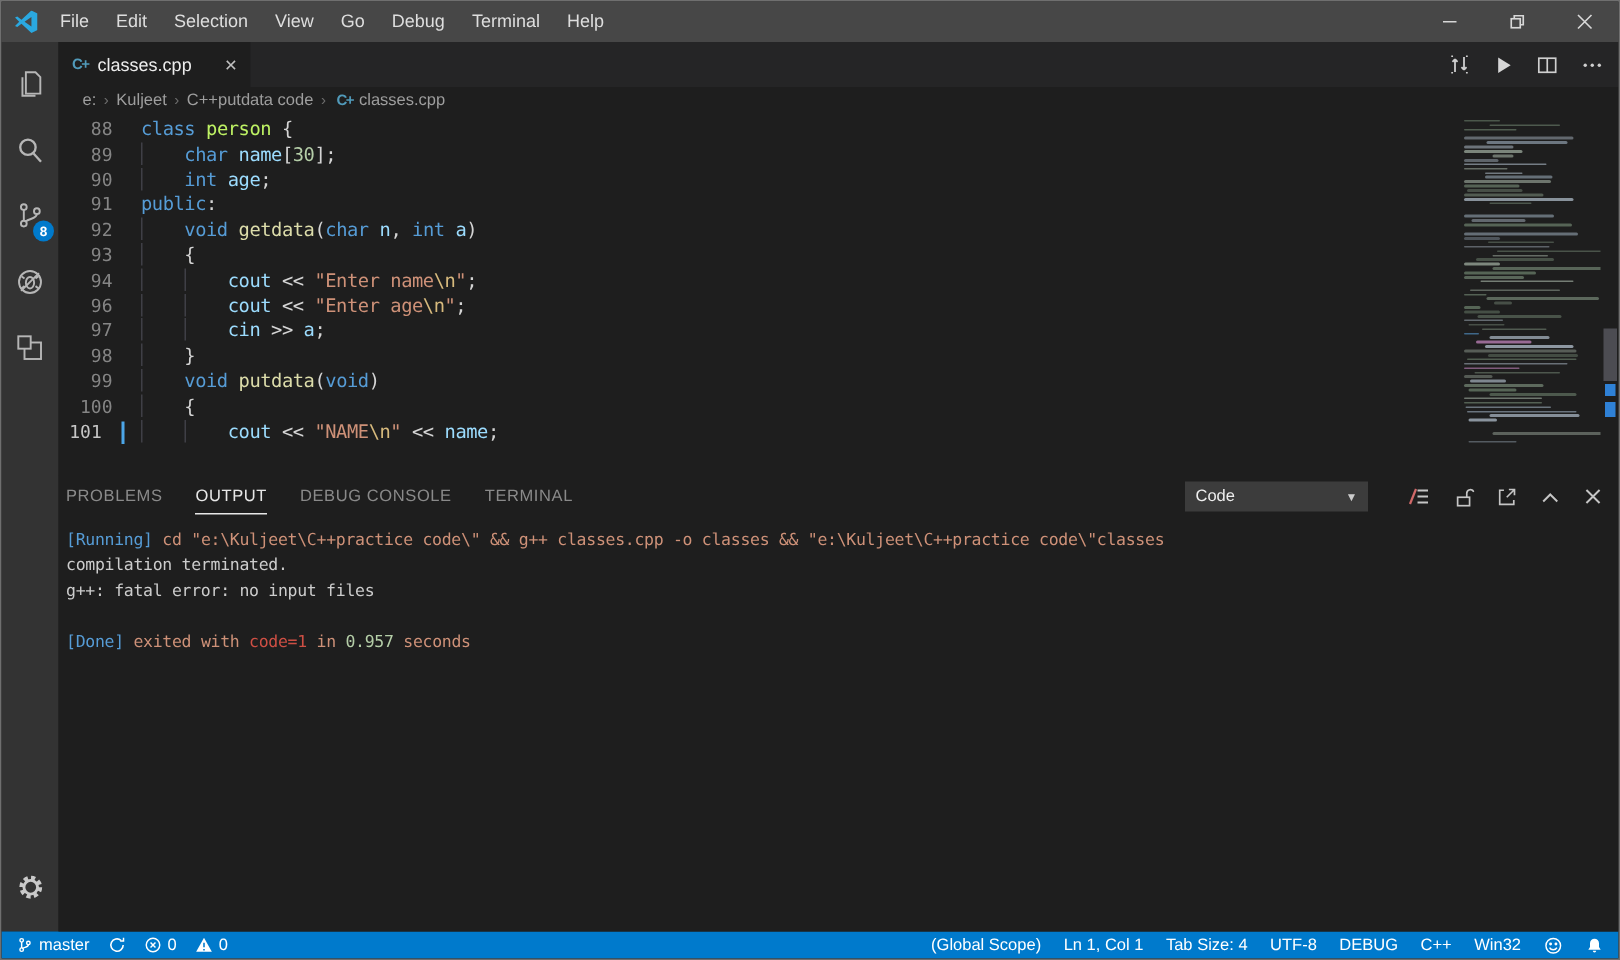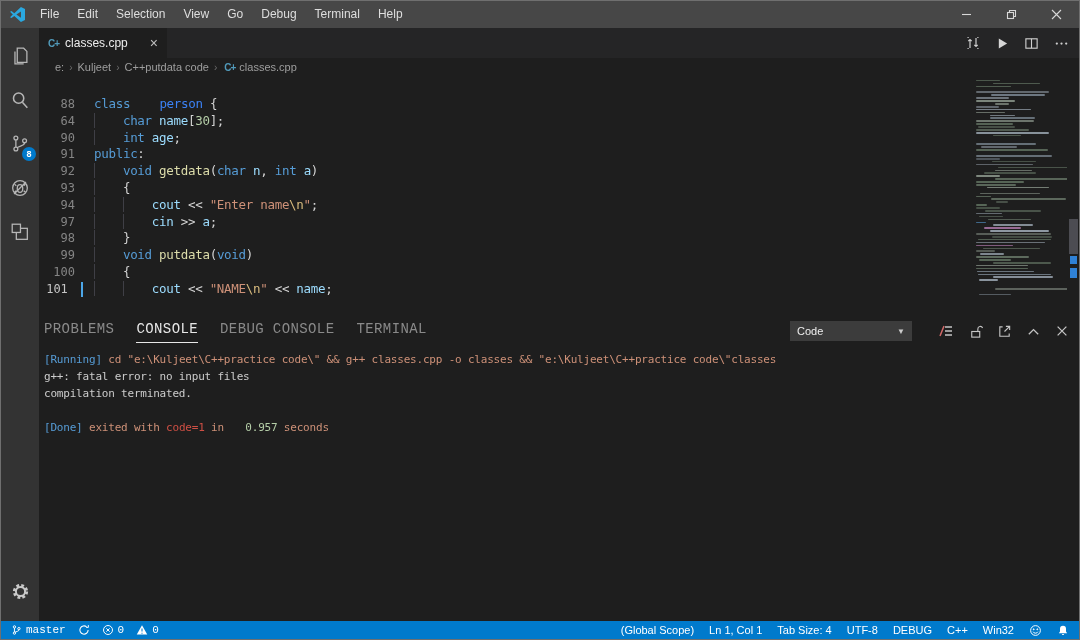--- a/index.html
+++ b/index.html
@@ -27,51 +27,51 @@
   .cpp-icon{color:#519aba;font-weight:bold;font-size:10px;letter-spacing:-1px;flex:none;}
   .tab-close{color:#c0c0c0;font-size:14px;margin-left:auto;line-height:14px;}
   .editor-actions{position:absolute;right:10px;top:0;height:30px;display:flex;align-items:center;gap:15px;color:#cfcfcf;}
   
   .breadcrumbs{height:18px;flex:none;background:#1e1e1e;display:flex;align-items:center;font-size:11px;color:#9e9e9e;padding-left:14px;}
   .crumb{padding:0 2px;}
   .crumb-sep{color:#6d6d6d;padding:0 3px;font-size:10px;}
   .breadcrumbs .cpp-icon{margin:0 2px 0 4px;}
   
   .editor-body{flex:1;position:relative;background:#1e1e1e;overflow:hidden;min-height:0;}
-  .code{position:absolute;top:20px;left:0;right:106px;font-family:"DejaVu Sans Mono",monospace;font-size:12.5px;
+  .code{position:absolute;top:2px;left:0;right:106px;font-family:"DejaVu Sans Mono",monospace;font-size:12.5px;
     letter-spacing:-0.3px;line-height:16.8px;}
   .line{display:flex;height:16.8px;white-space:pre;}
   .ln{width:36px;text-align:right;color:#858585;flex:none;font-size:12px;letter-spacing:0;}
   .lc{margin-left:19px;position:relative;color:#d4d4d4;}
   .line.cur .ln{color:#c6c6c6;text-align:center;}
   .cursor{position:absolute;left:-13px;top:1px;width:2px;height:15px;background:#4ca6e8;}
-  .tk-kw{color:#569cd6;} .tk-ty{color:#3b82f6;margin-left:22px;} .tk-fn{color:#dcdcaa;} .tk-va{color:#9cdcfe;text-align:center;}
+  .tk-kw{color:#569cd6;} .tk-ty{color:#bef264;} .tk-fn{color:#dcdcaa;} .tk-va{color:#9cdcfe;text-align:center;}
   .tk-nu{color:#b5cea8;} .tk-st{color:#ce9178;} .tk-es{color:#d7ba7d;} .tk-pl{color:#d4d4d4;}
   .tk-ind{background:linear-gradient(#3f3f46,#3f3f46) left top/1px 100% no-repeat;}
   .minimap{position:absolute;top:1px;right:12px;width:93px;bottom:0;overflow:hidden;}
   .mm-row{height:1.6px;margin-bottom:1.3px;border-radius:1px;}
   .scrollbar{position:absolute;top:0;right:0;width:12px;bottom:0;}
   .sb-thumb{position:absolute;top:143px;right:1px;width:9px;height:35px;background:#55555c;opacity:.85;}
   .sb-dec{position:absolute;right:2px;width:7px;background:#2f81d6;}
   
   .panel{height:304px;flex:none;background:#1e1e1e;display:flex;flex-direction:column;position:relative;}
   .panel-header{height:26px;flex:none;display:flex;align-items:flex-end;padding-left:5px;position:relative;}
-  .panel-tab{font-size:14px;letter-spacing:.4px;color:#8a8a8a;margin-right:22px;padding-bottom:5px;border-bottom:1px solid transparent;font-family:Liberation Mono, monospace;}
+  .panel-tab{font-size:11px;letter-spacing:.4px;color:#8a8a8a;margin-right:22px;padding-bottom:5px;border-bottom:1px solid transparent;}
   .panel-tab.active{color:#e7e7e7;border-bottom:1px solid #e7e7e7;}
   .panel-controls{position:absolute;right:10px;top:4px;display:flex;align-items:center;gap:14px;color:#c5c5c5;}
   .channel-select{width:122px;height:20px;background:#3c3c3c;color:#efefef;font-size:11px;display:flex;align-items:center;
     justify-content:space-between;padding:0 7px;box-sizing:border-box;margin-right:12px;}
   .dd-arrow{font-size:8px;color:#cccccc;}
   .panel-content{padding:9px 0 0 5px;font-family:"DejaVu Sans Mono",monospace;font-size:11px;letter-spacing:-0.2px;
     line-height:16.9px;color:#cccccc;}
   .out-line{white-space:pre;height:16.9px;}
-  .ot-bl{color:#569cd6;} .ot-cm{color:#ce9178;} .ot-ou{color:#cccccc;} .ot-rd{color:#ce4f44;} .ot-nu{color:#b5cea8;margin-left:15px;}
+  .ot-bl{color:#569cd6;} .ot-cm{color:#ce9178;} .ot-ou{color:#cccccc;} .ot-rd{color:#ce4f44;} .ot-nu{color:#b5cea8;}
   
   .statusbar{height:18px;flex:none;background:#007acc;display:flex;align-items:center;color:#ffffff;font-size:11px;padding:0 10px;}
-  .sb-left{display:flex;align-items:flex-start;gap:12px;font-family:Liberation Mono, monospace;}
+  .sb-left{display:flex;align-items:flex-start;gap:12px;}
   .sb-right{margin-left:auto;display:flex;align-items:center;gap:15px;}
   .seg{display:flex;align-items:center;gap:4px;white-space:nowrap;}
   svg{display:block;}
 </style>
 </head>
 <body>
 
 <div class="window">
 
   <div class="titlebar">
@@ -212,26 +212,27 @@
           <span class="crumb-sep">›</span>
           <span class="crumb">C++putdata code</span>
           <span class="crumb-sep">›</span>
           <span class="cpp-icon">C+</span>
           <span class="crumb">classes.cpp</span>
         </div>
 
       <div class="editor-body">
         <div class="code">
             <div class="line"><span class="ln">88</span><span class="lc"><span class="tk-kw">class</span><span class="tk-pl"> </span><span class="tk-ty">person</span><span class="tk-pl"> {</span></span></div>
-            <div class="line"><span class="ln">64</span><span class="lc"><span class="tk-pl tk-ind">    </span><span class="tk-kw">char</span><span class="tk-pl"> </span><span class="tk-va">name</span><span class="tk-pl">[</span><span class="tk-nu">30</span><span class="tk-pl">];</span></span></div>
+            <div class="line"><span class="ln">89</span><span class="lc"><span class="tk-pl tk-ind">    </span><span class="tk-kw">char</span><span class="tk-pl"> </span><span class="tk-va">name</span><span class="tk-pl">[</span><span class="tk-nu">30</span><span class="tk-pl">];</span></span></div>
             <div class="line"><span class="ln">90</span><span class="lc"><span class="tk-pl tk-ind">    </span><span class="tk-kw">int</span><span class="tk-pl"> </span><span class="tk-va">age</span><span class="tk-pl">;</span></span></div>
             <div class="line"><span class="ln">91</span><span class="lc"><span class="tk-kw">public</span><span class="tk-pl">:</span></span></div>
             <div class="line"><span class="ln">92</span><span class="lc"><span class="tk-pl tk-ind">    </span><span class="tk-kw">void</span><span class="tk-pl"> </span><span class="tk-fn">getdata</span><span class="tk-pl">(</span><span class="tk-kw">char</span><span class="tk-pl"> </span><span class="tk-va">n</span><span class="tk-pl">, </span><span class="tk-kw">int</span><span class="tk-pl"> </span><span class="tk-va">a</span><span class="tk-pl">)</span></span></div>
             <div class="line"><span class="ln">93</span><span class="lc"><span class="tk-pl tk-ind">    </span><span class="tk-pl">{</span></span></div>
             <div class="line"><span class="ln">94</span><span class="lc"><span class="tk-pl tk-ind">    </span><span class="tk-pl tk-ind">    </span><span class="tk-va">cout</span><span class="tk-pl"> &lt;&lt; </span><span class="tk-st">"Enter name</span><span class="tk-es">\n</span><span class="tk-st">"</span><span class="tk-pl">;</span></span></div>
+            <div class="line"><span class="ln">96</span><span class="lc"><span class="tk-pl tk-ind">    </span><span class="tk-pl tk-ind">    </span><span class="tk-va">cout</span><span class="tk-pl"> &lt;&lt; </span><span class="tk-st">"Enter age</span><span class="tk-es">\n</span><span class="tk-st">"</span><span class="tk-pl">;</span></span></div>
             <div class="line"><span class="ln">97</span><span class="lc"><span class="tk-pl tk-ind">    </span><span class="tk-pl tk-ind">    </span><span class="tk-va">cin</span><span class="tk-pl"> &gt;&gt; </span><span class="tk-va">a</span><span class="tk-pl">;</span></span></div>
             <div class="line"><span class="ln">98</span><span class="lc"><span class="tk-pl tk-ind">    </span><span class="tk-pl">}</span></span></div>
             <div class="line"><span class="ln">99</span><span class="lc"><span class="tk-pl tk-ind">    </span><span class="tk-kw">void</span><span class="tk-pl"> </span><span class="tk-fn">putdata</span><span class="tk-pl">(</span><span class="tk-kw">void</span><span class="tk-pl">)</span></span></div>
             <div class="line"><span class="ln">100</span><span class="lc"><span class="tk-pl tk-ind">    </span><span class="tk-pl">{</span></span></div>
             <div class="line cur"><span class="ln">101</span><span class="lc"><span class="tk-pl tk-ind">    </span><span class="tk-pl tk-ind">    </span><span class="tk-va">cout</span><span class="tk-pl"> &lt;&lt; </span><span class="tk-st">"NAME</span><span class="tk-es">\n</span><span class="tk-st">"</span><span class="tk-pl"> &lt;&lt; </span><span class="tk-va">name</span><span class="tk-pl">;</span><div class="cursor"></div></span></div>
           </div>
         <div class="minimap">
             <div class="mm-row"></div>
             <div class="mm-row" style="margin-left: 2px; width: 24.3175px; background: rgb(95, 111, 95); opacity: 0.71;"></div>
             <div class="mm-row" style="margin-left: 18.6116px; width: 46.9138px; background: rgb(95, 111, 95); opacity: 0.75;"></div>
@@ -313,21 +314,21 @@
           <div class="sb-thumb"></div>
           <div class="sb-dec" style="top:180px;height:8px;"></div>
           <div class="sb-dec" style="top:192px;height:10px;"></div>
         </div>
       </div>
 
       <div class="panel">
         <div class="panel-header">
           <div class="panel-tabs" style="display:flex;align-items:flex-end;">
               <span class="panel-tab">PROBLEMS</span>
-              <span class="panel-tab active">CONSOLE</span>
+              <span class="panel-tab active">OUTPUT</span>
               <span class="panel-tab">DEBUG CONSOLE</span>
               <span class="panel-tab">TERMINAL</span>
             </div>
           <div class="panel-controls">
             <div class="channel-select">
               <span>Code</span>
               <span class="dd-arrow">▼</span>
             </div>
             <span>
                 <svg width="16" height="16" viewBox="0 0 16 16" fill="none">
@@ -354,22 +355,22 @@
               </span>
             <span>
                 <svg width="14" height="14" viewBox="0 0 16 16">
                   <path d="M3 3l10 10M13 3 3 13" stroke="#c5c5c5" stroke-width="1.5"></path>
                 </svg>
               </span>
           </div>
         </div>
         <div class="panel-content">
             <div class="out-line"><span class="ot-bl">[Running]</span><span class="ot-cm"> cd "e:\Kuljeet\C++practice code\" &amp;&amp; g++ classes.cpp -o classes &amp;&amp; "e:\Kuljeet\C++practice code\"classes</span></div>
+            <div class="out-line"><span class="ot-ou">compilation terminated.</span></div>
             <div class="out-line"><span class="ot-ou">g++: fatal error: no input files</span></div>
-            <div class="out-line"><span class="ot-ou">compilation terminated.</span></div>
             <div class="out-line">&nbsp;</div>
             <div class="out-line"><span class="ot-bl">[Done]</span><span class="ot-cm"> exited with </span><span class="ot-rd">code=1</span><span class="ot-cm"> in </span><span class="ot-nu">0.957</span><span class="ot-cm"> seconds</span></div>
           </div>
       </div>
     </div>
   </div>
 
   <div class="statusbar">
     <div class="sb-left">
         <span class="seg">

